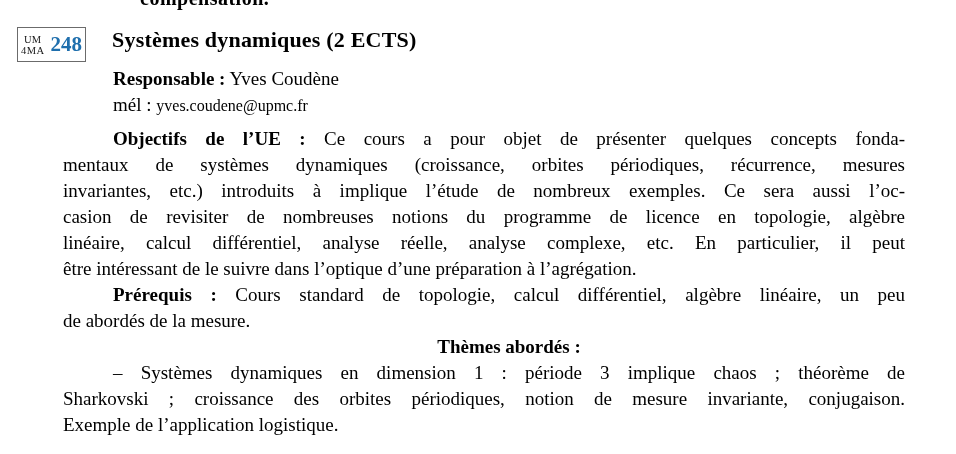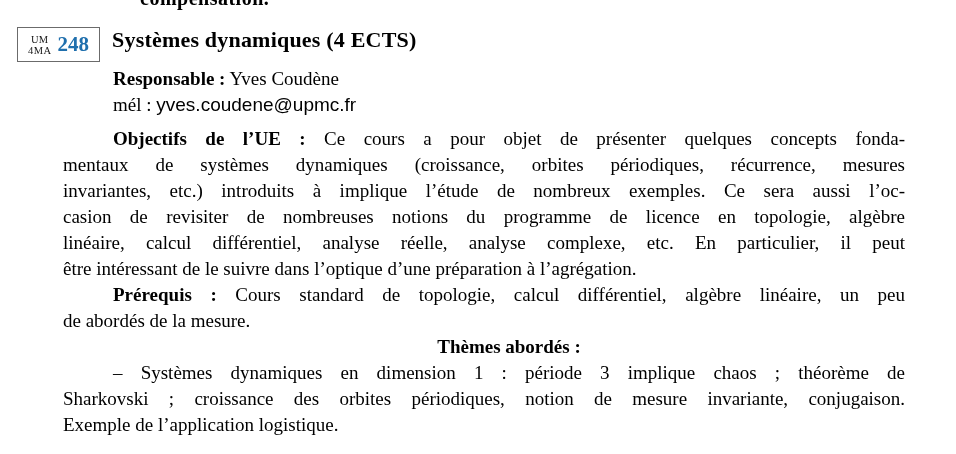--- a/index.html
+++ b/index.html
@@ -22,21 +22,21 @@
     left: 140px;
     font-size: 20px;
     font-weight: bold;
     letter-spacing: 0.5px;
   }
   
   .badge {
     position: absolute;
     left: 17px;
     top: 27px;
-    width: 83px;
+    width: 69px;
     height: 35px;
     box-sizing: border-box;
     border: 1px solid var(--box-border, #6b6b6b);
     display: flex;
     align-items: center;
     justify-content: center;
     gap: 6px;
     background: #ffffff;
   }
   .badge-codes {
@@ -72,42 +72,42 @@
     height: 26px;
     overflow: hidden;
   }
   .jl {
     text-align: justify;
     text-align-last: justify;
   }
   .indent { text-indent: 50px; }
   .b { font-weight: bold; text-align: center; }
   .tt {
-    font-family: Liberation Sans, sans-serif;
-    font-size: 19px;
+    font-family: Liberation Serif, serif;
+    font-size: 16px;
   }
   .mt8 { margin-top: 8px; }
   .mt6 { margin-top: 0; }
 </style>
 </head>
 <body>
 
 <div>
 
   <div class="clip-top">compensation.</div>
 
   <div class="badge">
     <div class="badge-codes">
       <div>UM</div>
       <div>4MA</div>
     </div>
     <div class="badge-num">248</div>
   </div>
 
-  <h1 class="title">Systèmes dynamiques (4 ECTS)</h1>
+  <h1 class="title">Systèmes dynamiques (2 ECTS)</h1>
 
   <div class="content">
 
     <div class="line indent">
       <span class="b">Responsable :</span>
       <span>Yves Coudène</span>
     </div>
 
     <div class="line indent">
       <span>mél :</span>

